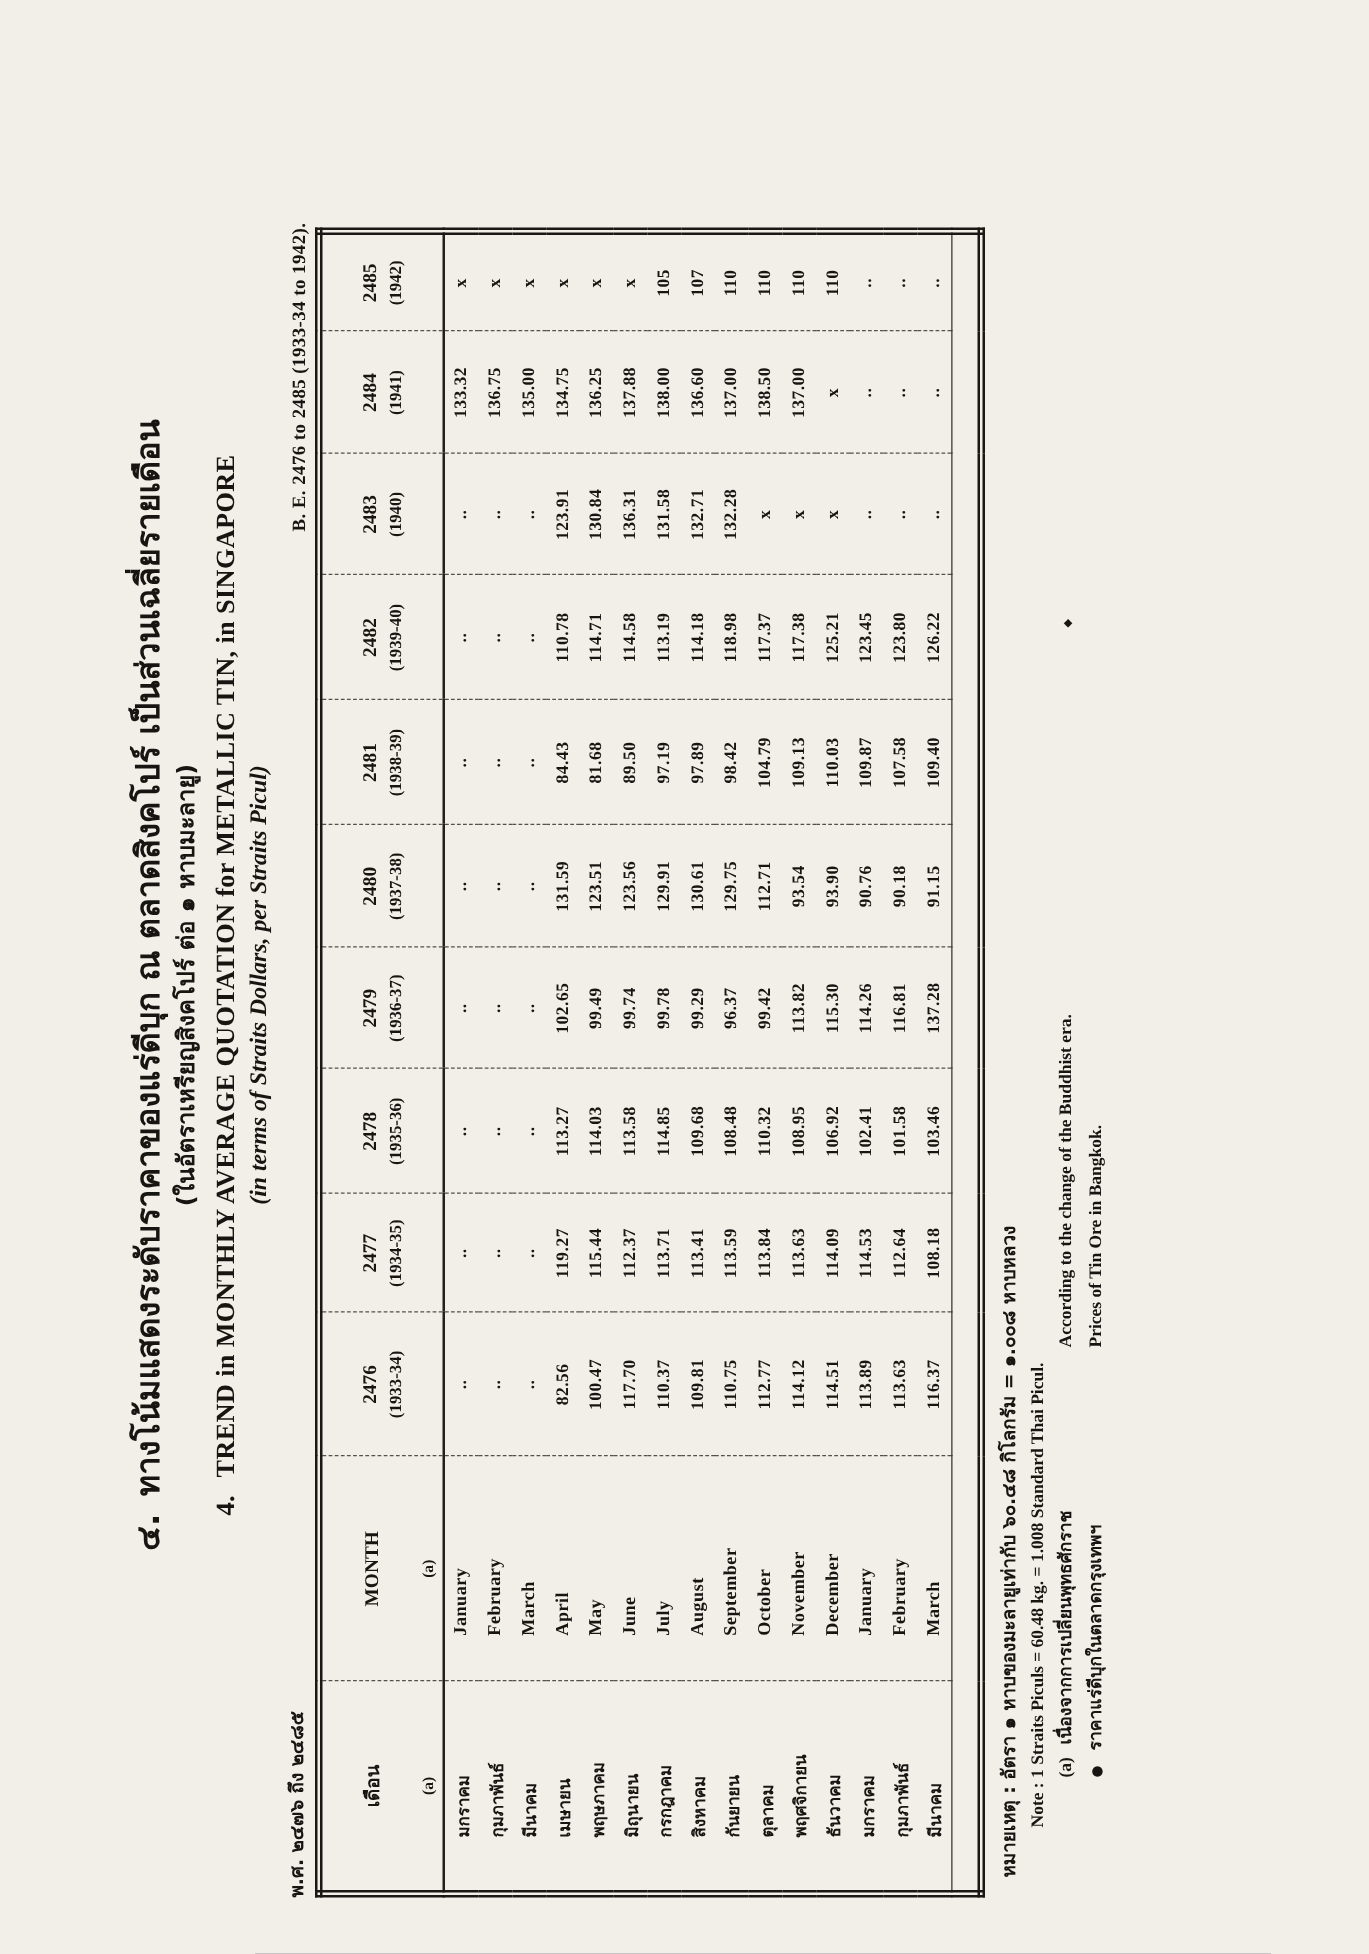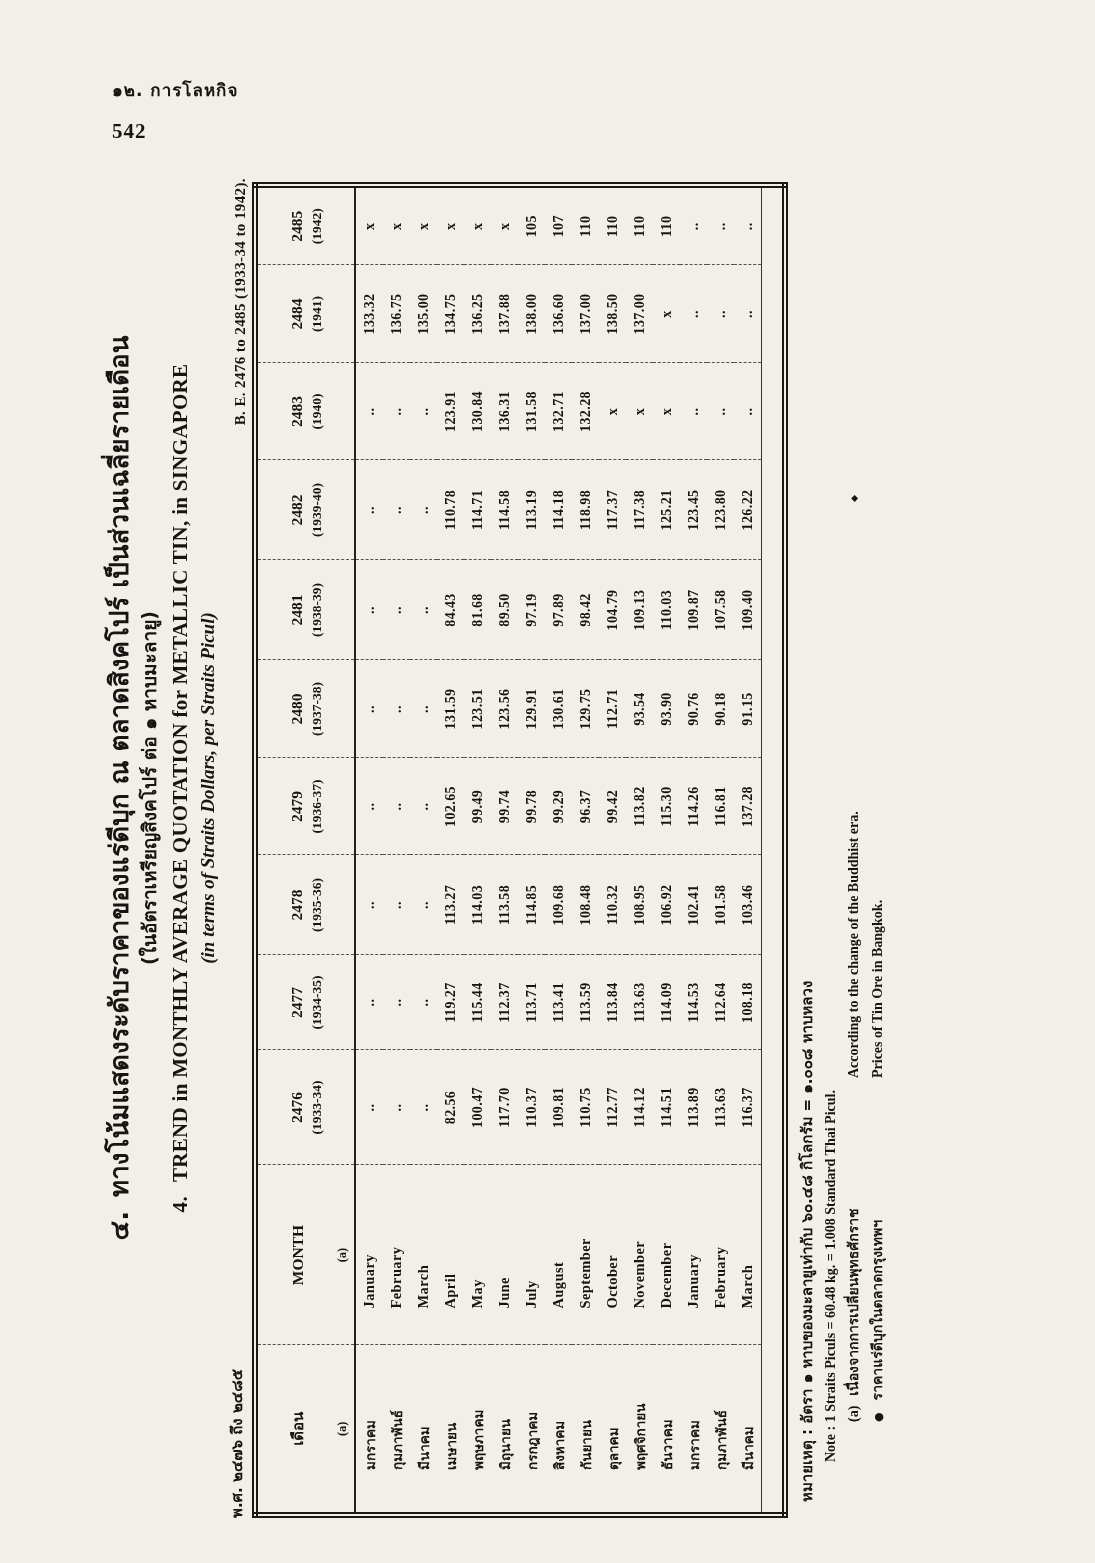--- a/index.html
+++ b/index.html
@@ -60,24 +60,20 @@
   .fn-pair .en-part{font-size:14px;}
   .fn-label{margin-right:10px;font-family:"Liberation Serif",serif;}
   .bullet{margin-right:12px;font-size:11px;}
   .stray-mark{position:absolute;left:920px;top:4px;font-size:9px;}
 </style>
 </head>
 <body>
 
 <div class="page">
 
-  <div class="corner">
-    <div class="section-label">๑๒.  การโลหกิจ</div>
-    <div class="page-number">542</div>
-  </div>
 
   <div class="rotated-sheet">
     <div class="content">
 
       <div class="titleblock">
         <div class="t-thai">
           <span class="t-no">๔.</span><span>ทางโน้มแสดงระดับราคาของแร่ดีบุก ณ ตลาดสิงคโปร์  เป็นส่วนเฉลี่ยรายเดือน</span>
         </div>
         <div class="t-thai-sub">(ในอัตราเหรียญสิงคโปร์ ต่อ ๑ หาบมะลายู)</div>
         <div class="t-eng">

